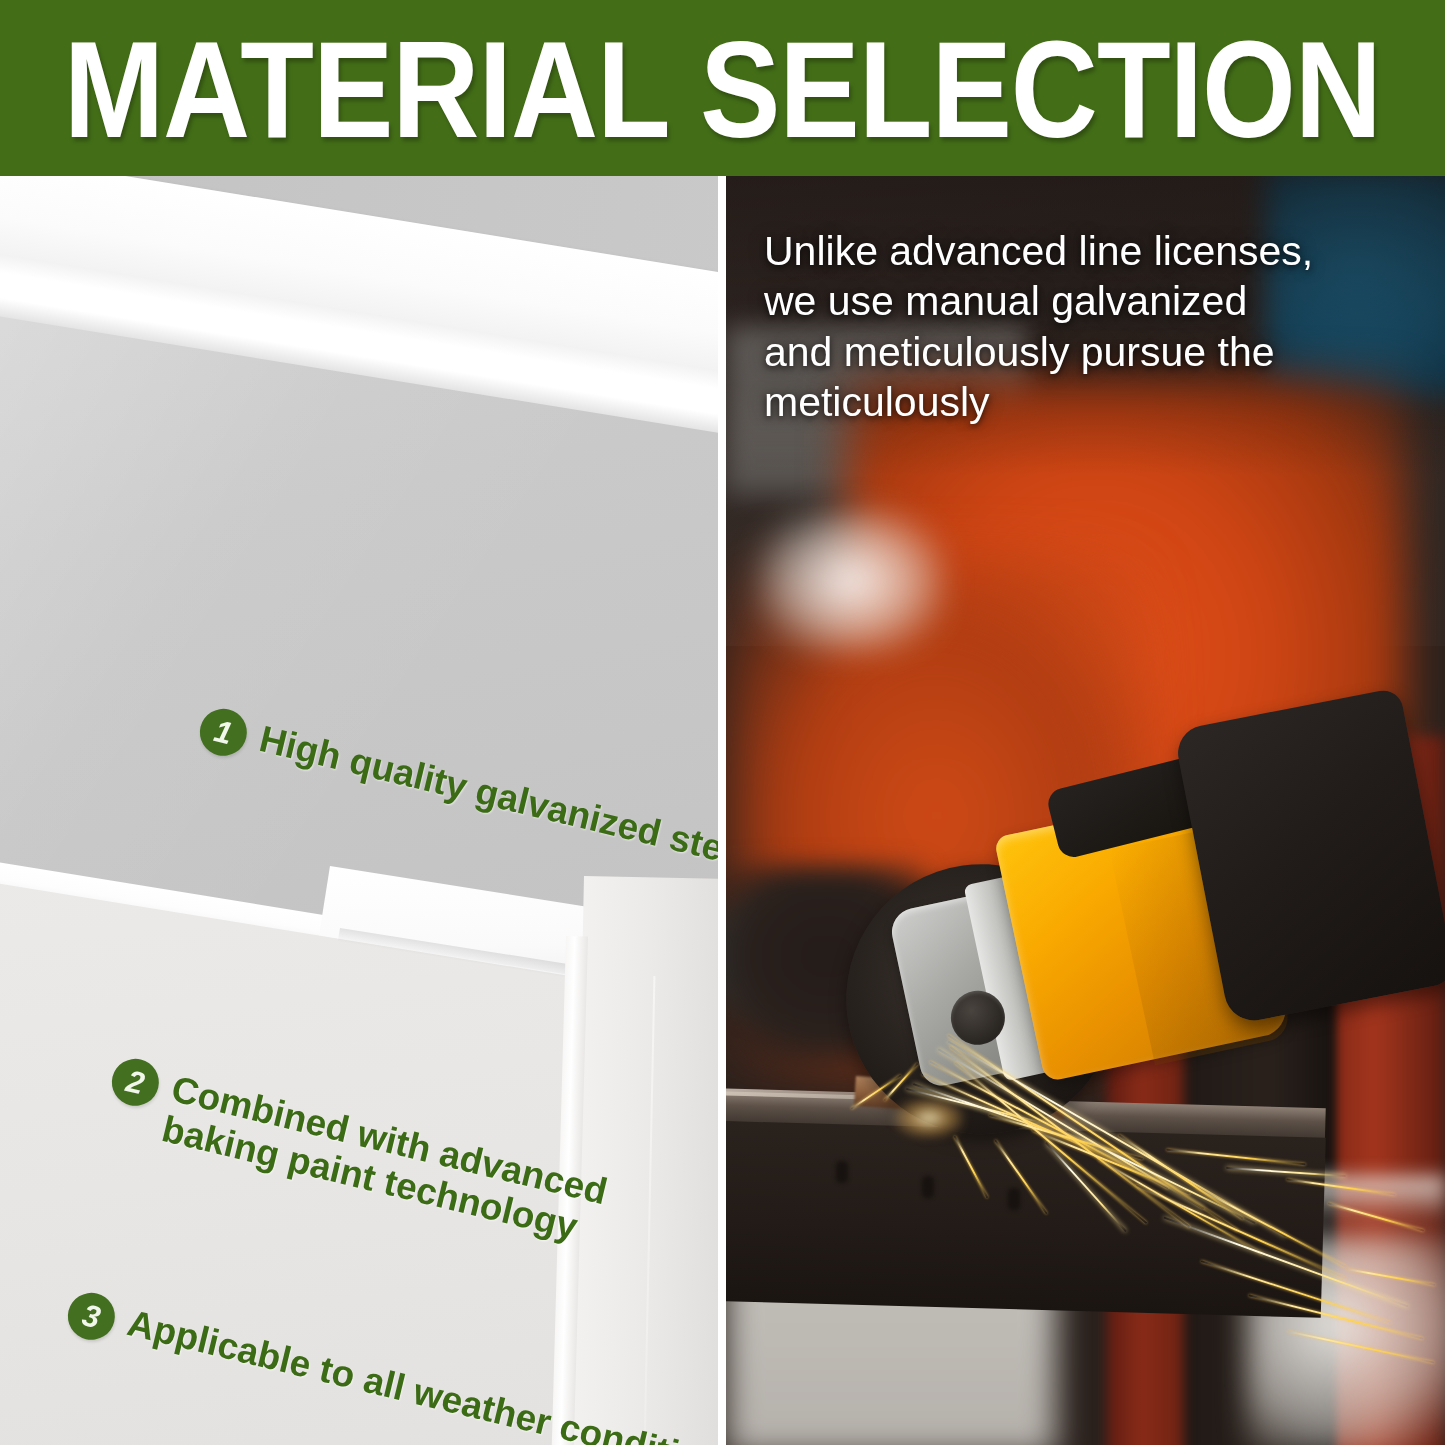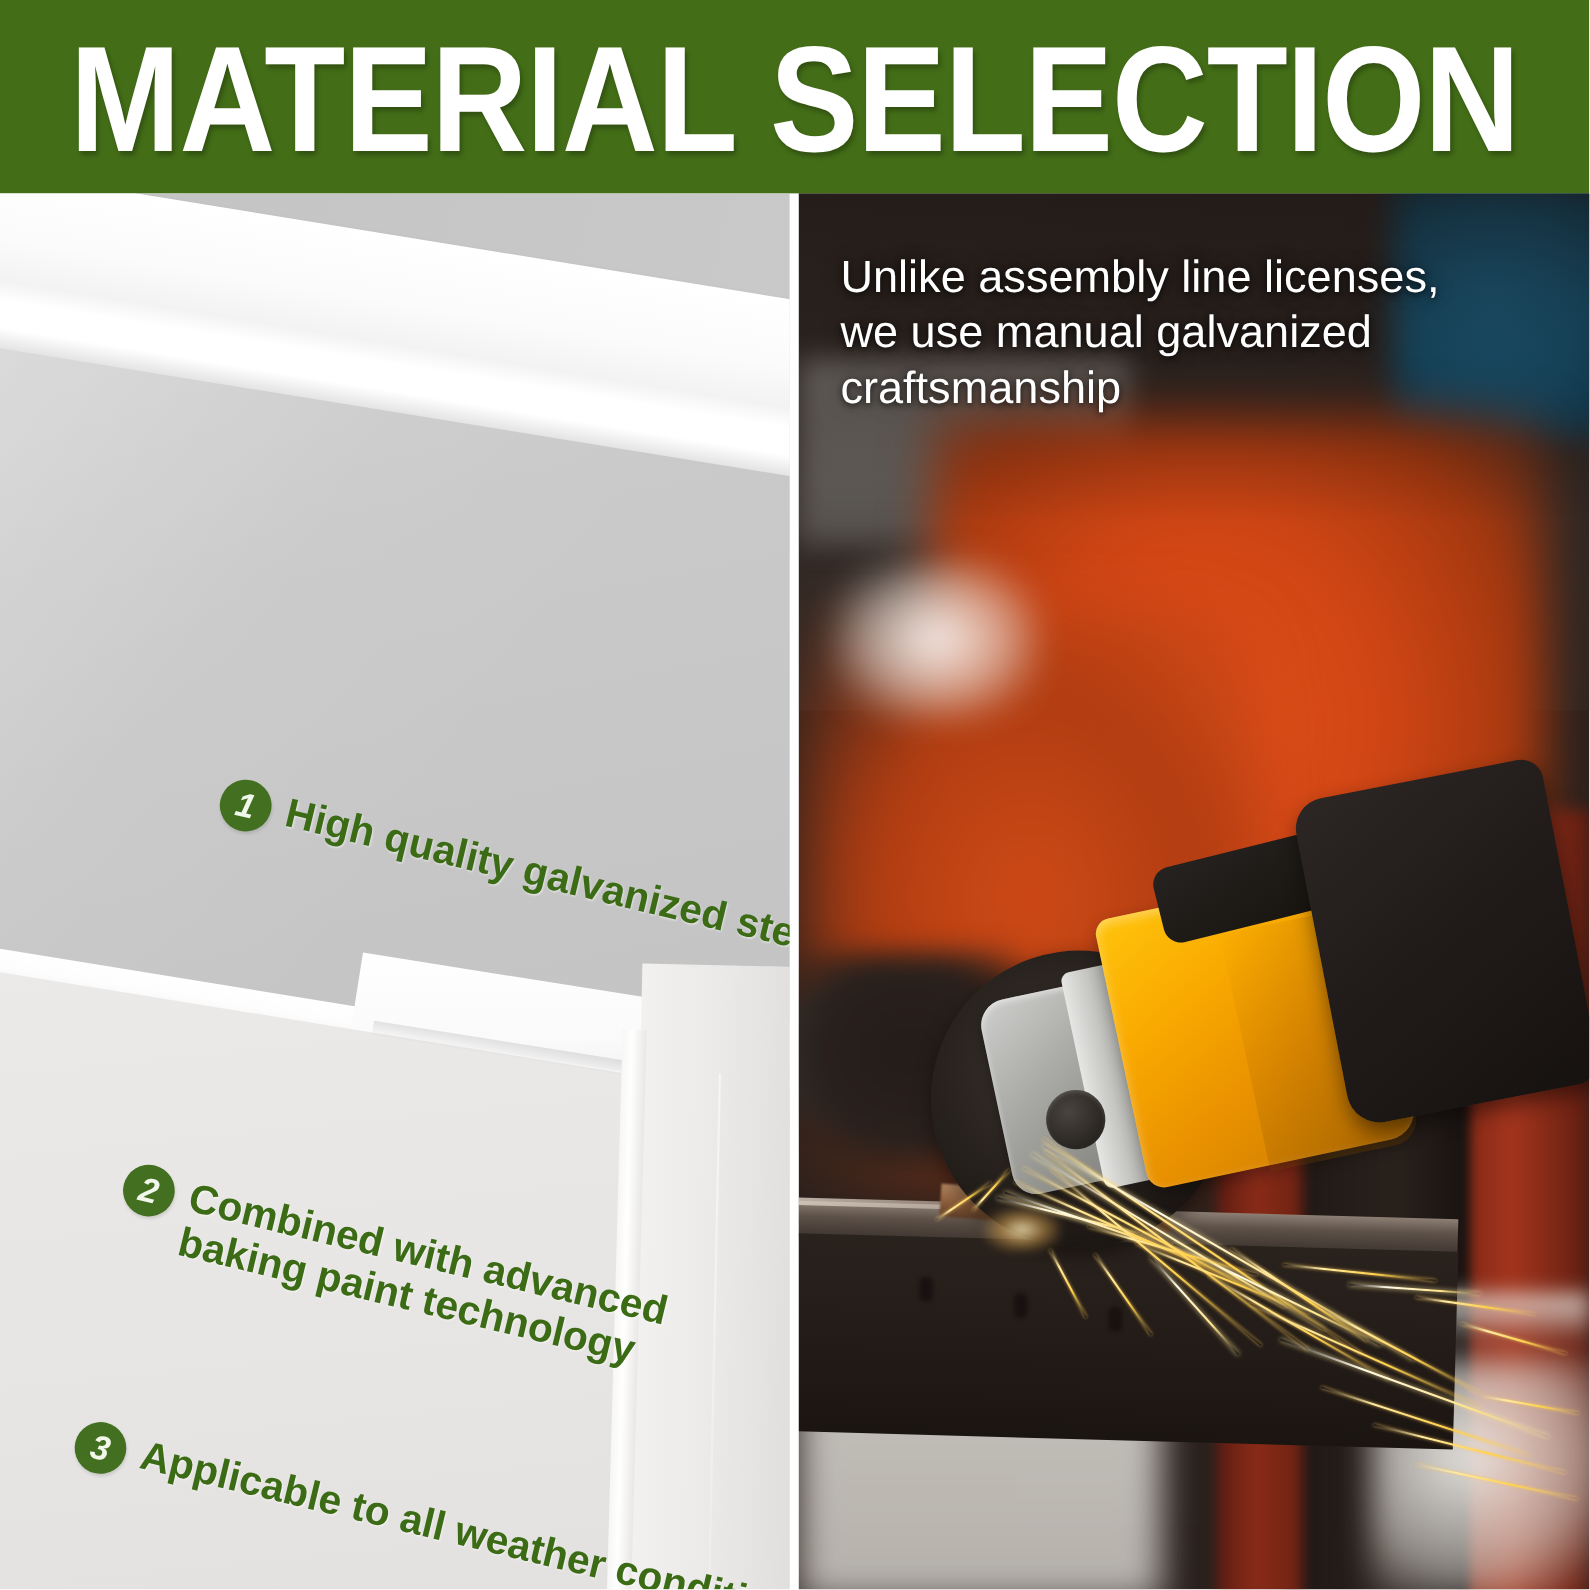--- a/index.html
+++ b/index.html
@@ -471,19 +471,20 @@
       <div class="spark" style="left:620px;top:1100px;width:90px;transform:rotate(10deg);"></div>
       <div class="spark" style="left:120px;top:915px;width:60px;transform:rotate(-34deg);"></div>
       <div class="spark" style="left:150px;top:905px;width:50px;transform:rotate(-48deg);"></div>
       <div class="spark" style="left:260px;top:960px;width:160px;transform:rotate(16deg);"></div>
       <div class="spark" style="left:380px;top:1000px;width:150px;transform:rotate(34deg);"></div>
       <div class="spark" style="left:460px;top:1050px;width:170px;transform:rotate(28deg);"></div>
     </div>
 
     <div class="headline-scrim"></div>
     <div id="photo-headline">
-      <span class="ln">Unlike assembly line licenses,</span>
+      <span class="ln">Unlike advanced line licenses,</span>
       <span class="ln">we use manual galvanized</span>
-      <span class="ln">craftsmanship</span>
+      <span class="ln">and meticulously pursue the</span>
+      <span class="ln">meticulously</span>
     </div>
   </div>
 
 </div>
 
 </body></html>

